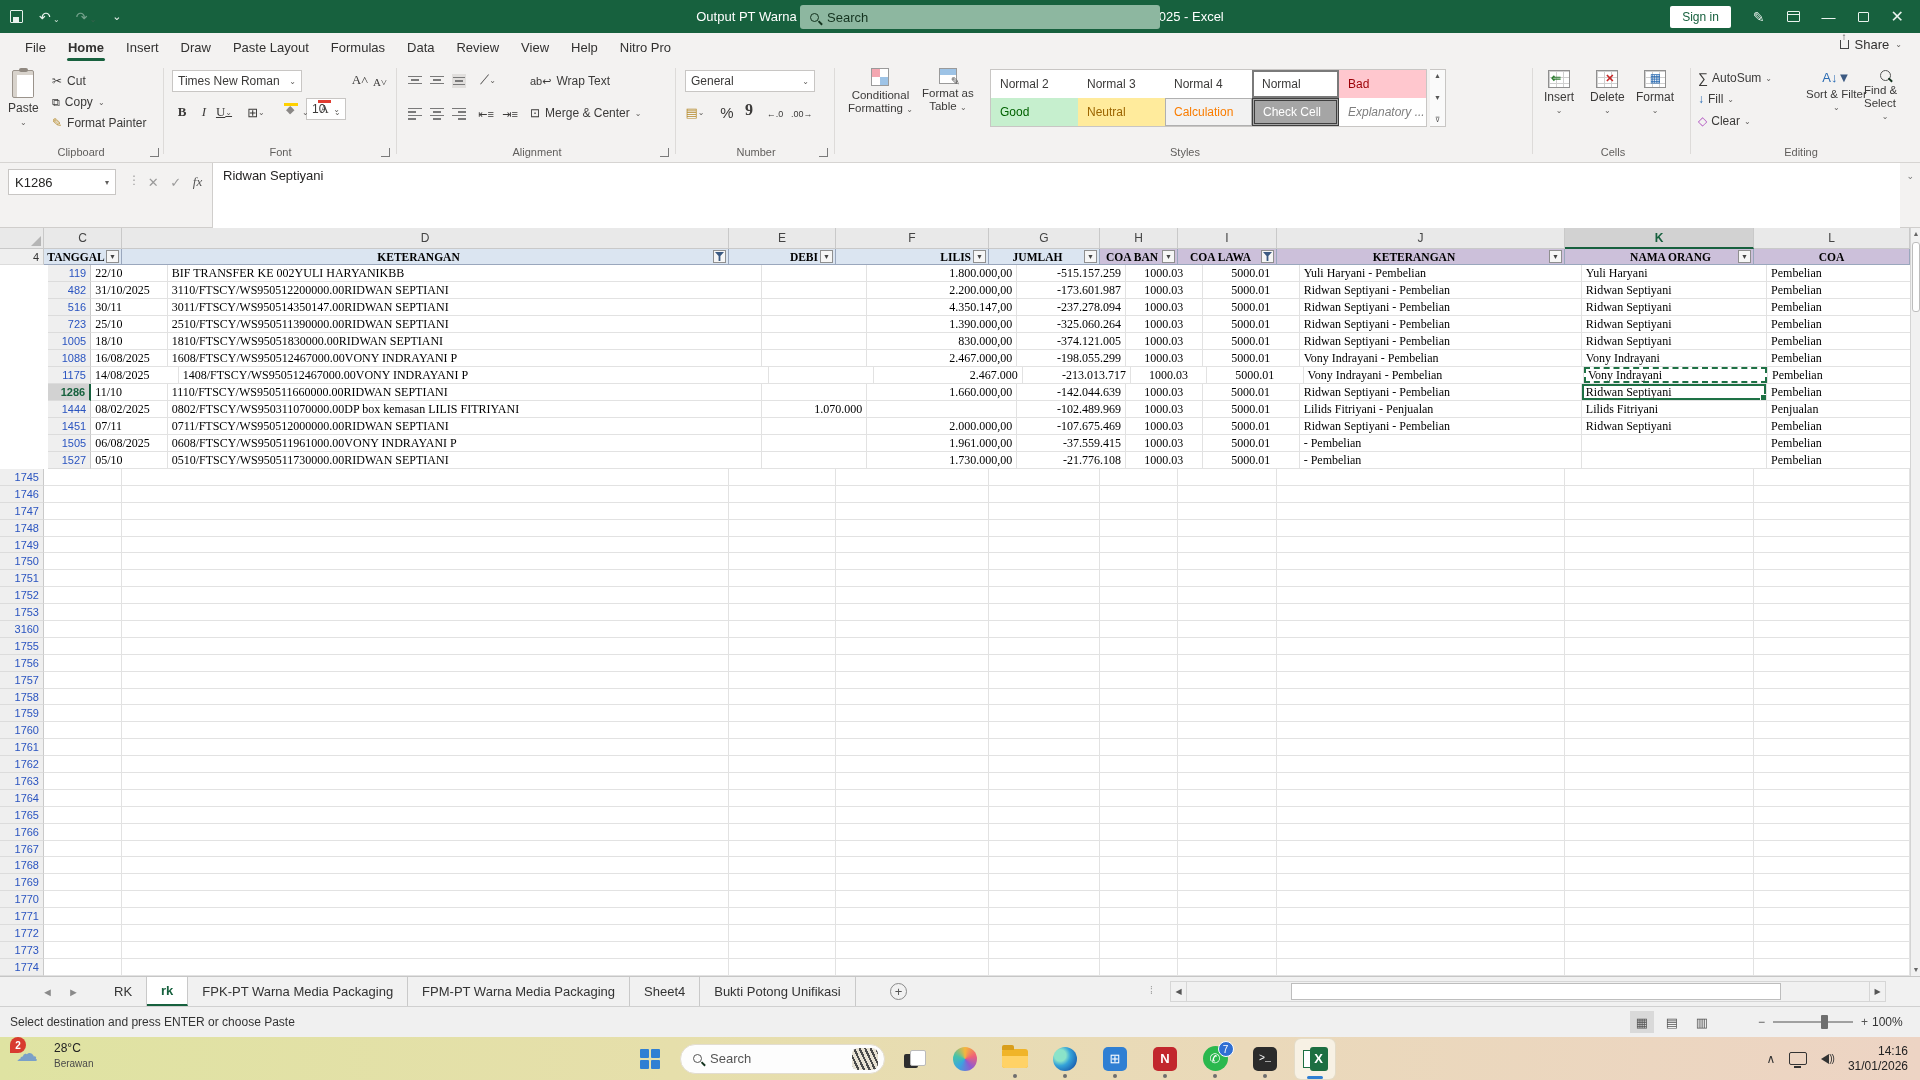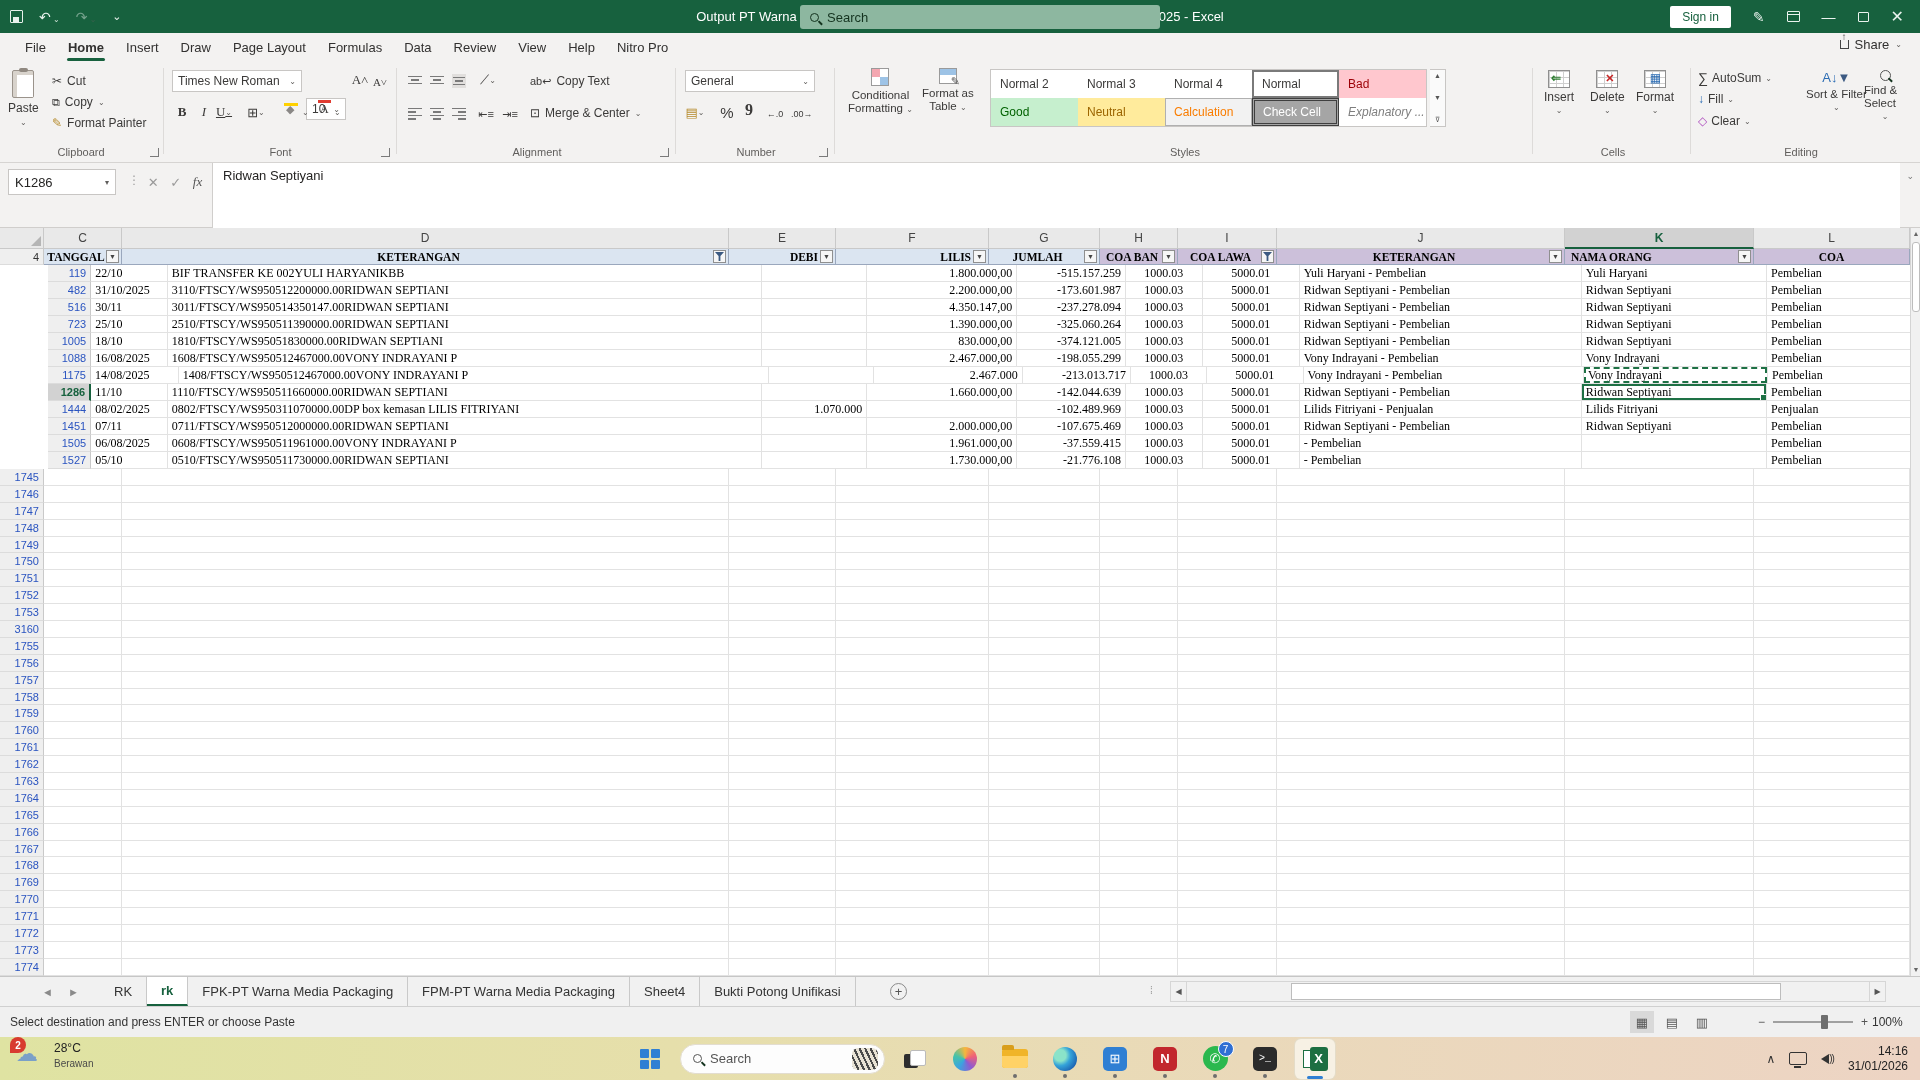--- a/index.html
+++ b/index.html
@@ -97,21 +97,21 @@
   .lcell { height:21px; background:#e9e9e9; border-right:1px solid #c9c9c9; border-bottom:1px solid #c9c9c9; color:#444; font-size:12px; display:flex; align-items:center; justify-content:center; }
   .lcell.sel { background:#d2d2d2; border-bottom:2px solid #17613e; color:#17613e; font-weight:bold; }
   .hrow { display:flex; height:16px; }
   .gut { width:44px; background:#efefef; border-right:1px solid #c9c9c9; border-bottom:1px solid #dcdcdc; font-size:11px; color:#2a54c0; display:flex; align-items:center; justify-content:flex-end; padding-right:4px; }
   .gut.hdr { color:#333; }
   .gut.act { background:#d2d2d2; border-right:2px solid #17613e; color:#17613e; font-weight:bold; }
   .hcell { height:16px; border-right:1px solid #9aa7bd; border-bottom:1px solid #9aa7bd; font-family:"Liberation Serif",serif; font-weight:bold; font-size:11.5px; color:#000; display:flex; align-items:center; padding:0 2px; position:relative; }
   .hcell.blue { background:#dbe5f1; }
   .hcell.purple { background:#ccc0da; }
   .hcell .htxt { flex:1; text-align:center; overflow:hidden; white-space:nowrap; }
-  .hcell.a-left .htxt { text-align:left; padding-left:4px; }
+  .hcell.a-left .htxt { text-align:center; padding-left:4px;margin-left:32px; }
   .hcell.a-right .htxt { text-align:right; padding-right:2px; }
   .fbtn2 { width:13px; height:13px; background:#f6f6f6; border:1px solid #8f8f8f; font-size:7px; color:#444; display:flex; align-items:center; justify-content:center; flex:0 0 auto; }
   .funnel { width:9px; height:9px; background:#3c5a82; clip-path:polygon(0 0,100% 0,60% 45%,60% 100%,40% 100%,40% 45%); }
   .drow { display:flex; height:17px;margin-left:48px; }
   .erow { display:flex; height:16.9px; }
   .dcell { height:100%; border-right:1px solid #e2e2e2; border-bottom:1px solid #e2e2e2; font-family:"Liberation Serif",serif; font-size:12px; color:#000; line-height:16px; padding:0 4px; white-space:nowrap; overflow:hidden; position:relative; }
   .dcell.a-r { text-align:right; } .dcell.a-c { text-align:center; }
   .kcopied::after { content:""; position:absolute; inset:0; border:2px dashed #1e7145; pointer-events:none; }
   .kactive::after { content:""; position:absolute; inset:0; border:2px solid #1e7145; pointer-events:none; }
   .kactive::before { content:""; position:absolute; right:-1px; bottom:-1px; width:5px; height:5px; background:#1e7145; border:1px solid #fff; z-index:2; }
@@ -210,21 +210,21 @@
       <span class="tb-ico" style="font-size:16px;">✕</span>
     </div>
   </div>
 
   <div class="menubar">
     <div id="mtabs" style="display:flex;">
         <div class="mtab">File</div>
         <div class="mtab active">Home</div>
         <div class="mtab">Insert</div>
         <div class="mtab">Draw</div>
-        <div class="mtab">Page Layout</div>
+        <div class="mtab">Paste Layout</div>
         <div class="mtab">Formulas</div>
         <div class="mtab">Data</div>
         <div class="mtab">Review</div>
         <div class="mtab">View</div>
         <div class="mtab">Help</div>
         <div class="mtab">Nitro Pro</div>
       </div>
     <div class="share">
       <span class="up"></span>
       <span>Share</span>
@@ -314,21 +314,21 @@
       <span class="alignico al-r" style="position:absolute; left:50px; top:44px;">
           <i></i>
           <i></i>
           <i></i>
           <i></i>
         </span>
       <span class="fbtn" style="position:absolute; left:74px; top:42px; font-size:11px;">⇤≡</span>
       <span class="fbtn" style="position:absolute; left:98px; top:42px; font-size:11px;">⇥≡</span>
       <div class="smallrow" style="left:128px; top:12px;">
           <span style="font-size:11px;">ab↩</span>
-          <span>Copy Text</span>
+          <span>Wrap Text</span>
         </div>
       <div class="smallrow" style="left:128px; top:44px;">
           <span>⊡</span>
           <span>Merge &amp; Center</span>
           <span class="chev">⌄</span>
         </div>
       <div class="glabel">Alignment</div>
       <span class="launcher"></span>
     </div>
     <span class="rgsep" style="left:675px;"></span>

